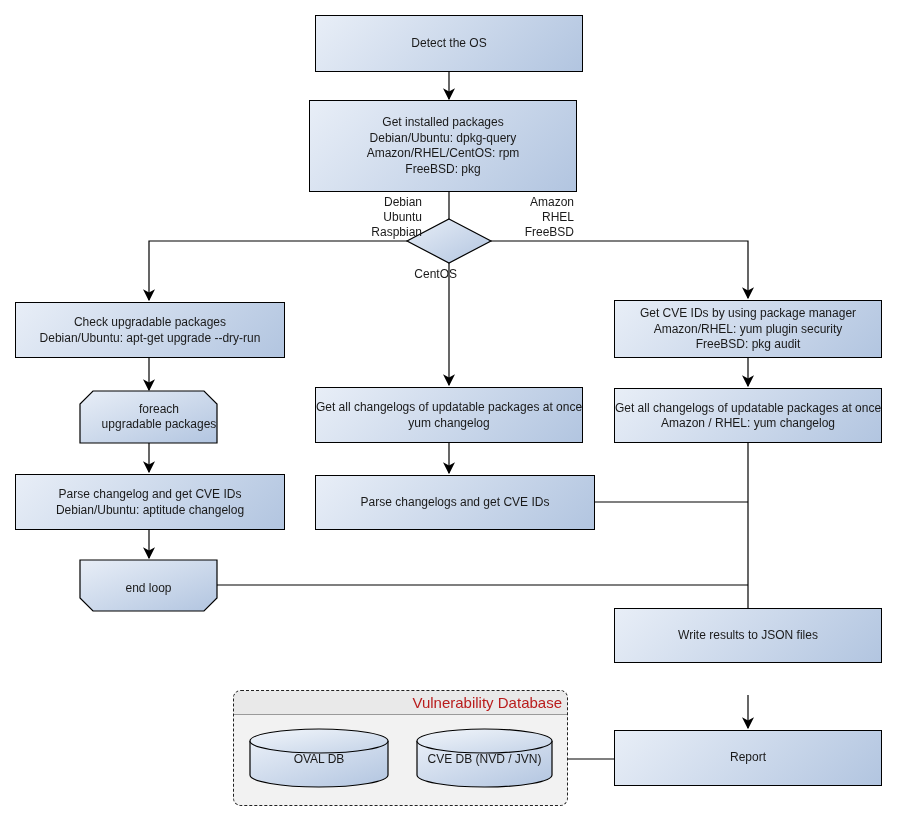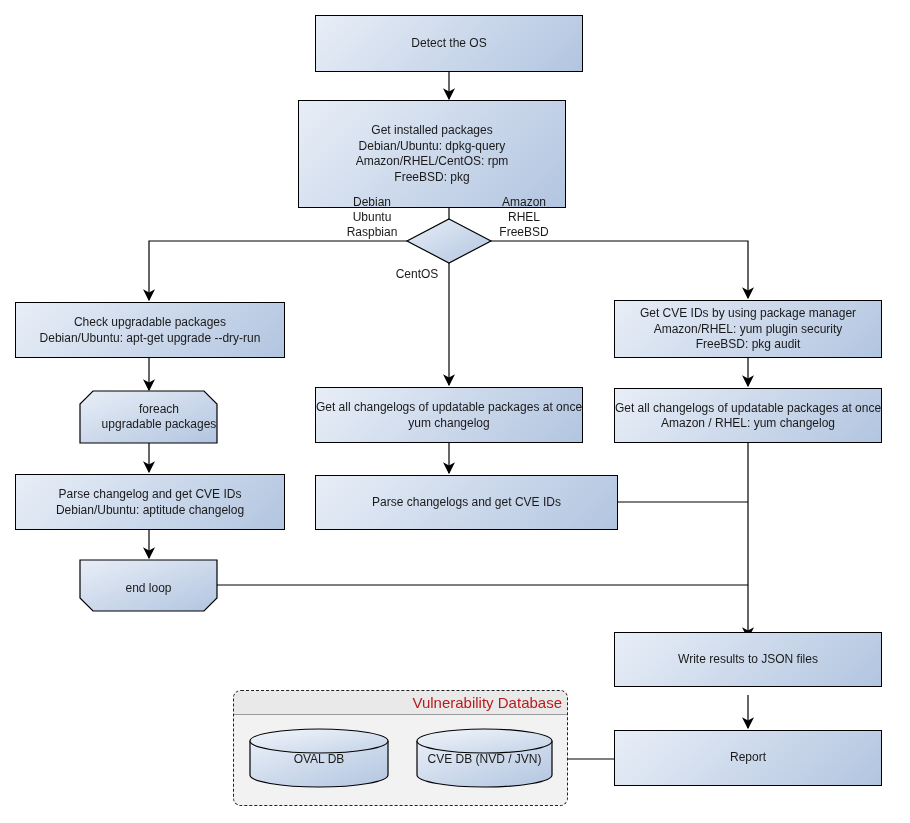--- a/index.html
+++ b/index.html
@@ -27,21 +27,21 @@
     font-size:12px;line-height:15.5px;
   }
   .flabel{
     position:absolute;z-index:4;
     display:flex;align-items:center;justify-content:center;
     text-align:center;white-space:pre-line;
     font-size:12px;line-height:15.5px;
   }
   .branch-label{
     position:absolute;z-index:4;
-    text-align:center;white-space:pre-line;
+    text-align:right;white-space:pre-line;
     font-size:12px;line-height:15px;
   }
   .group{
     position:absolute;
     left:233px;top:690px;width:335px;height:116px;
     background:var(--group-fill,#f2f2f2);
     border:1.4px dashed #222;
     border-radius:8px;
     box-sizing:border-box;
     z-index:1;
@@ -112,21 +112,21 @@
     <g>
       <path d="M417,741 v34 a67.5,12 0 0 0 135,0 v-34" fill="url(#gradBox)" stroke="#000" stroke-width="1.2"></path>
       <ellipse cx="484.5" cy="741" rx="67.5" ry="12" fill="url(#gradLid)" stroke="#000" stroke-width="1.2"></ellipse>
     </g>
   </svg>
 
   <div class="node" style="left:315px;top:15px;width:268px;height:57px">
     <div class="nlabel">Detect the OS</div>
   </div>
 
-  <div class="node" style="left:298px;top:100px;width:268px;height:108px">
+  <div class="node" style="left:309px;top:100px;width:268px;height:92px">
     <div class="nlabel">Get installed packages
 Debian/Ubuntu: dpkg-query
 Amazon/RHEL/CentOS: rpm
 FreeBSD: pkg</div>
   </div>
 
   <div class="node" style="left:15px;top:302px;width:270px;height:56px">
     <div class="nlabel">Check upgradable packages
 Debian/Ubuntu: apt-get upgrade --dry-run</div>
   </div>
@@ -134,36 +134,36 @@
   <div class="node" style="left:15px;top:474px;width:270px;height:56px">
     <div class="nlabel">Parse changelog and get  CVE IDs
 Debian/Ubuntu: aptitude changelog</div>
   </div>
 
   <div class="node" style="left:315px;top:387px;width:268px;height:56px">
     <div class="nlabel">Get all changelogs of updatable packages at once
 yum changelog</div>
   </div>
 
-  <div class="node" style="left:315px;top:475px;width:303px;height:55px">
+  <div class="node" style="left:315px;top:475px;width:280px;height:55px">
     <div class="nlabel">Parse changelogs and get CVE IDs</div>
   </div>
 
   <div class="node" style="left:614px;top:300px;width:268px;height:58px">
     <div class="nlabel">Get CVE IDs by using package manager
 Amazon/RHEL: yum plugin security
 FreeBSD: pkg audit</div>
   </div>
 
   <div class="node" style="left:614px;top:388px;width:268px;height:55px">
     <div class="nlabel">Get all changelogs of updatable packages at once
 Amazon / RHEL: yum changelog</div>
   </div>
 
-  <div class="node" style="left:614px;top:632px;width:268px;height:55px">
+  <div class="node" style="left:614px;top:608px;width:268px;height:55px">
     <div class="nlabel">Write results to JSON files</div>
   </div>
 
   <div class="node" style="left:614px;top:730px;width:268px;height:56px">
     <div class="nlabel">Report</div>
   </div>
 
   <div class="flabel" style="left:80px;top:392px;width:158px;height:50px">foreach
 upgradable  packages</div>
   <div class="flabel" style="left:80px;top:561px;width:137px;height:55px">end loop</div>

